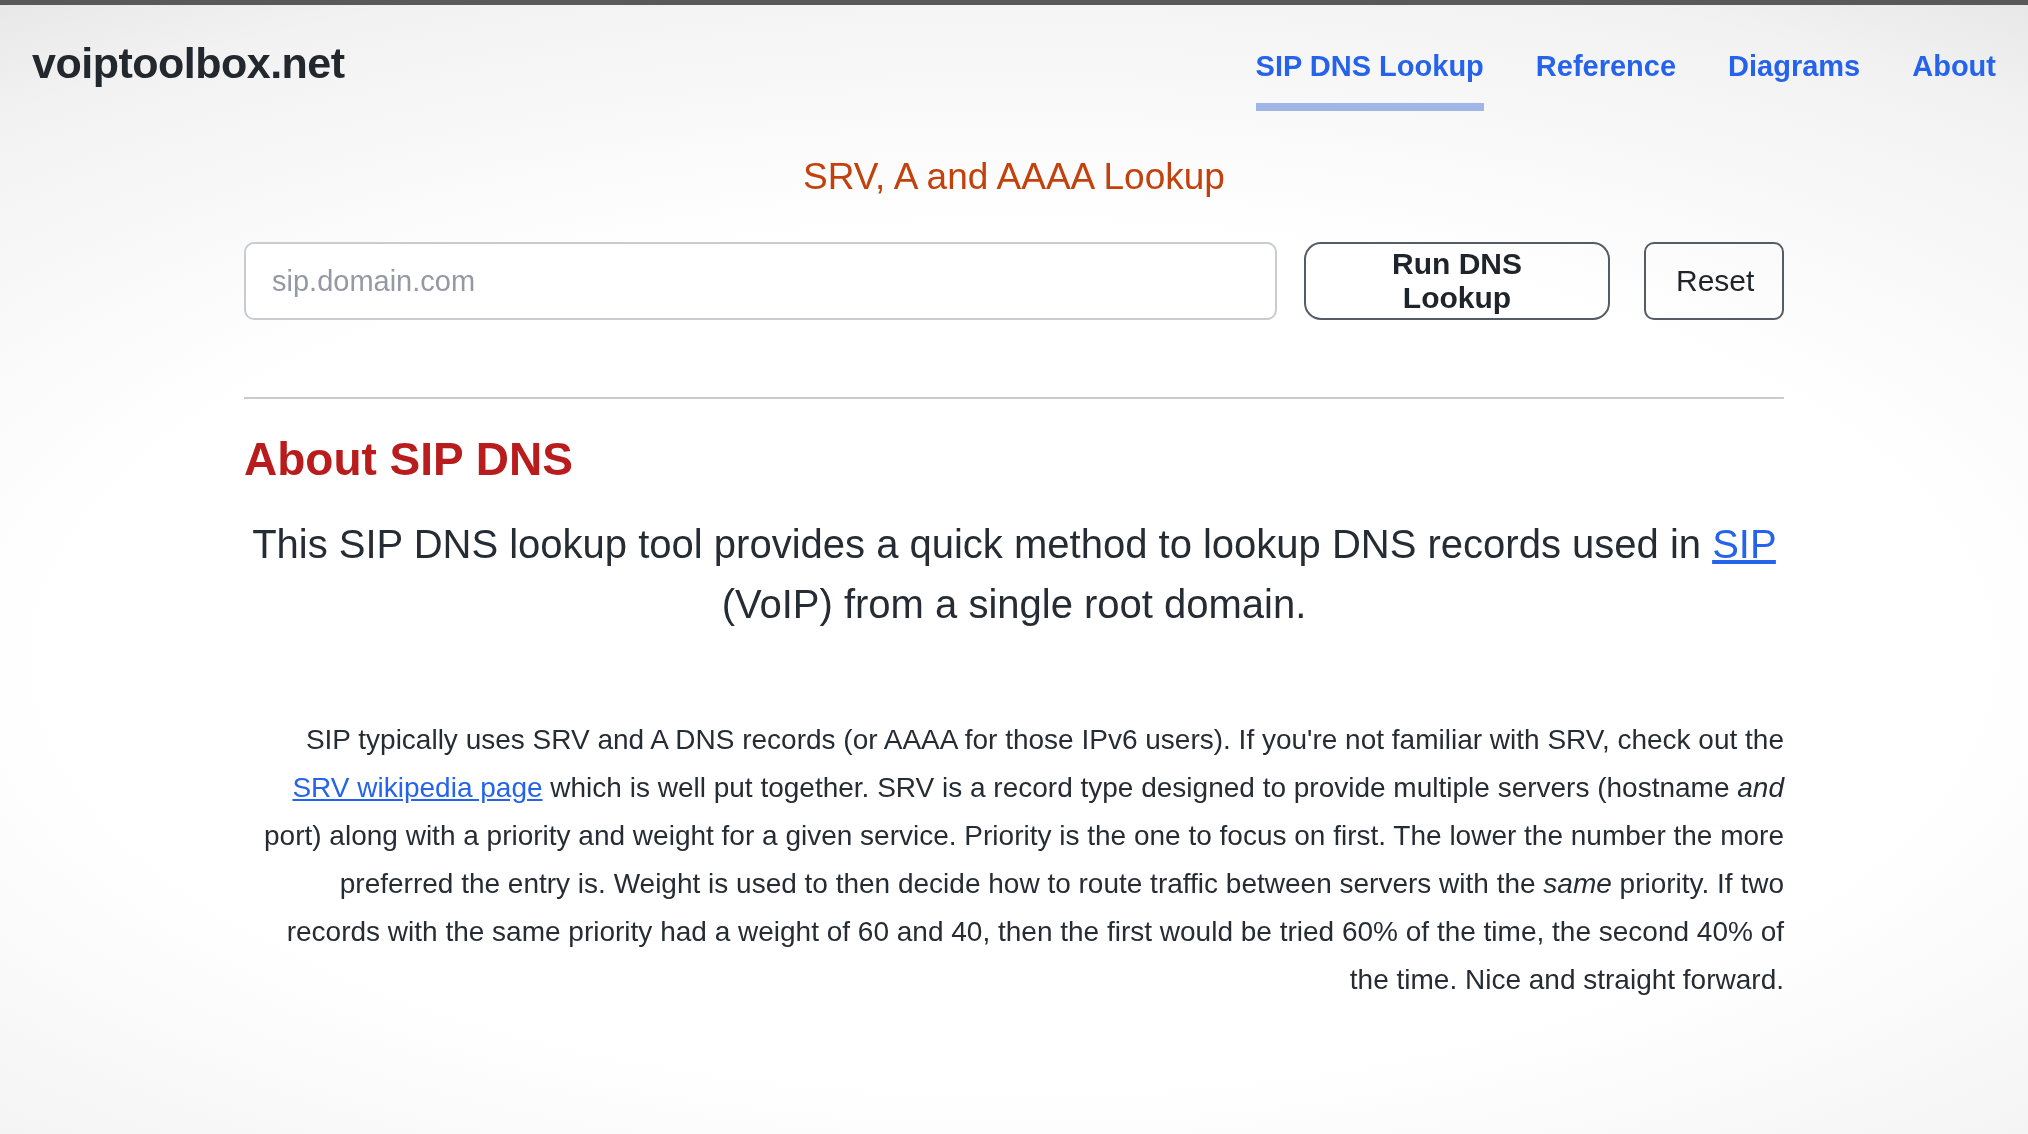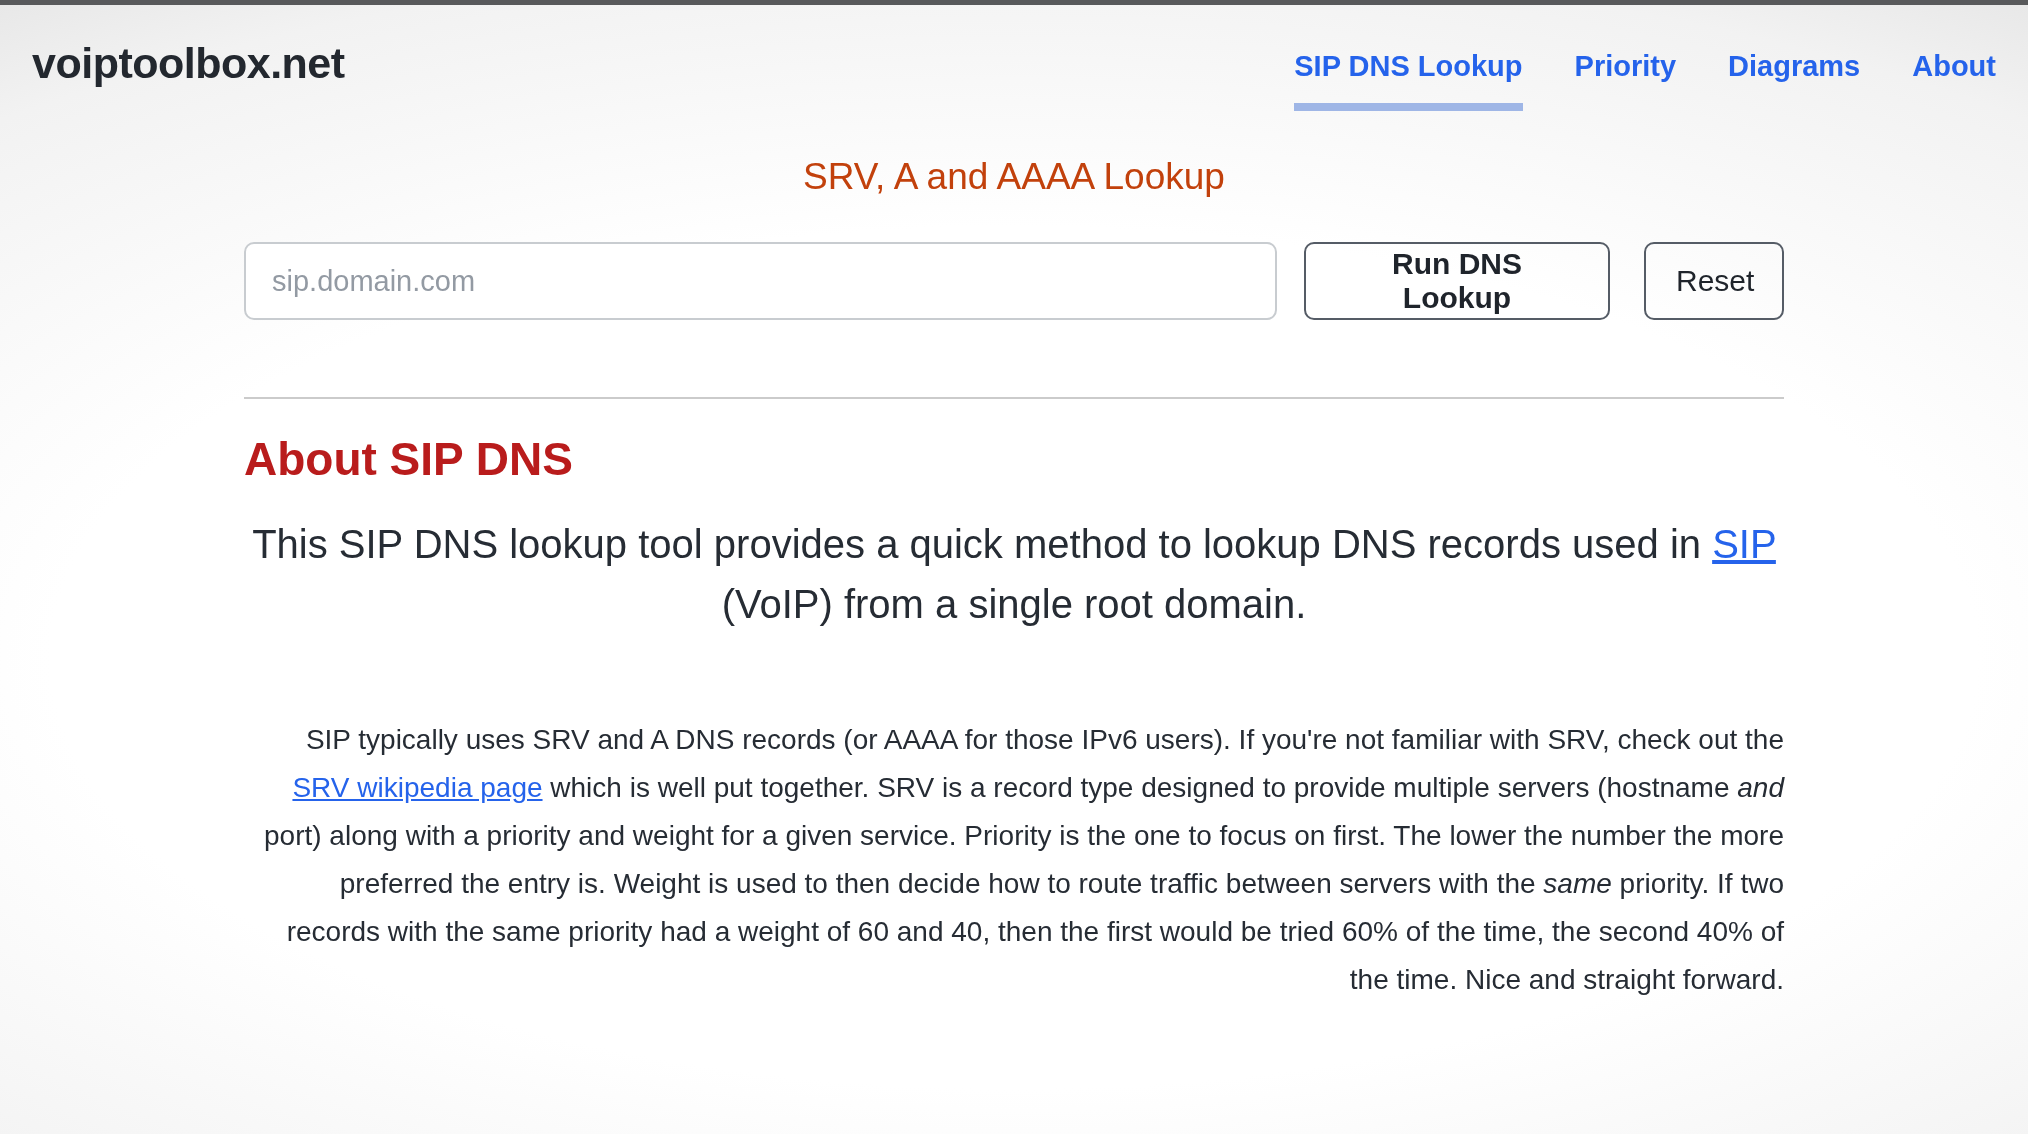--- a/index.html
+++ b/index.html
@@ -100,20 +100,21 @@
     font-family: "Liberation Sans", sans-serif;
     font-size: 30px;
     color: #1f242b;
     cursor: pointer;
     padding: 0 30px;
   }
   .btn-run {
     margin-left: 27px;
     width: 307px;
     font-weight: 700;
+    border-radius: 17px;
   }
   .btn-reset {
     margin-left: 34px;
     width: 140px;
     font-weight: 400;
   }
   .divider {
     margin-top: 77px;
     border: none;
     border-top: 2px solid #cbcbcb;
@@ -149,21 +150,21 @@
 </style>
 </head>
 <body>
 
 <div class="top-strip"></div>
 
 <div class="header">
   <div class="brand">voiptoolbox.net</div>
   <div class="nav">
     <a class="nav-item active">SIP DNS Lookup</a>
-    <a class="nav-item">Priority</a>
+    <a class="nav-item">Reference</a>
     <a class="nav-item">Diagrams</a>
     <a class="nav-item">About</a>
   </div>
 </div>
 
 <div class="content">
   <div class="lookup-heading">SRV, A and AAAA Lookup</div>
 
   <div class="lookup-form">
     <input class="domain-input" type="text" placeholder="sip.domain.com" style="">

